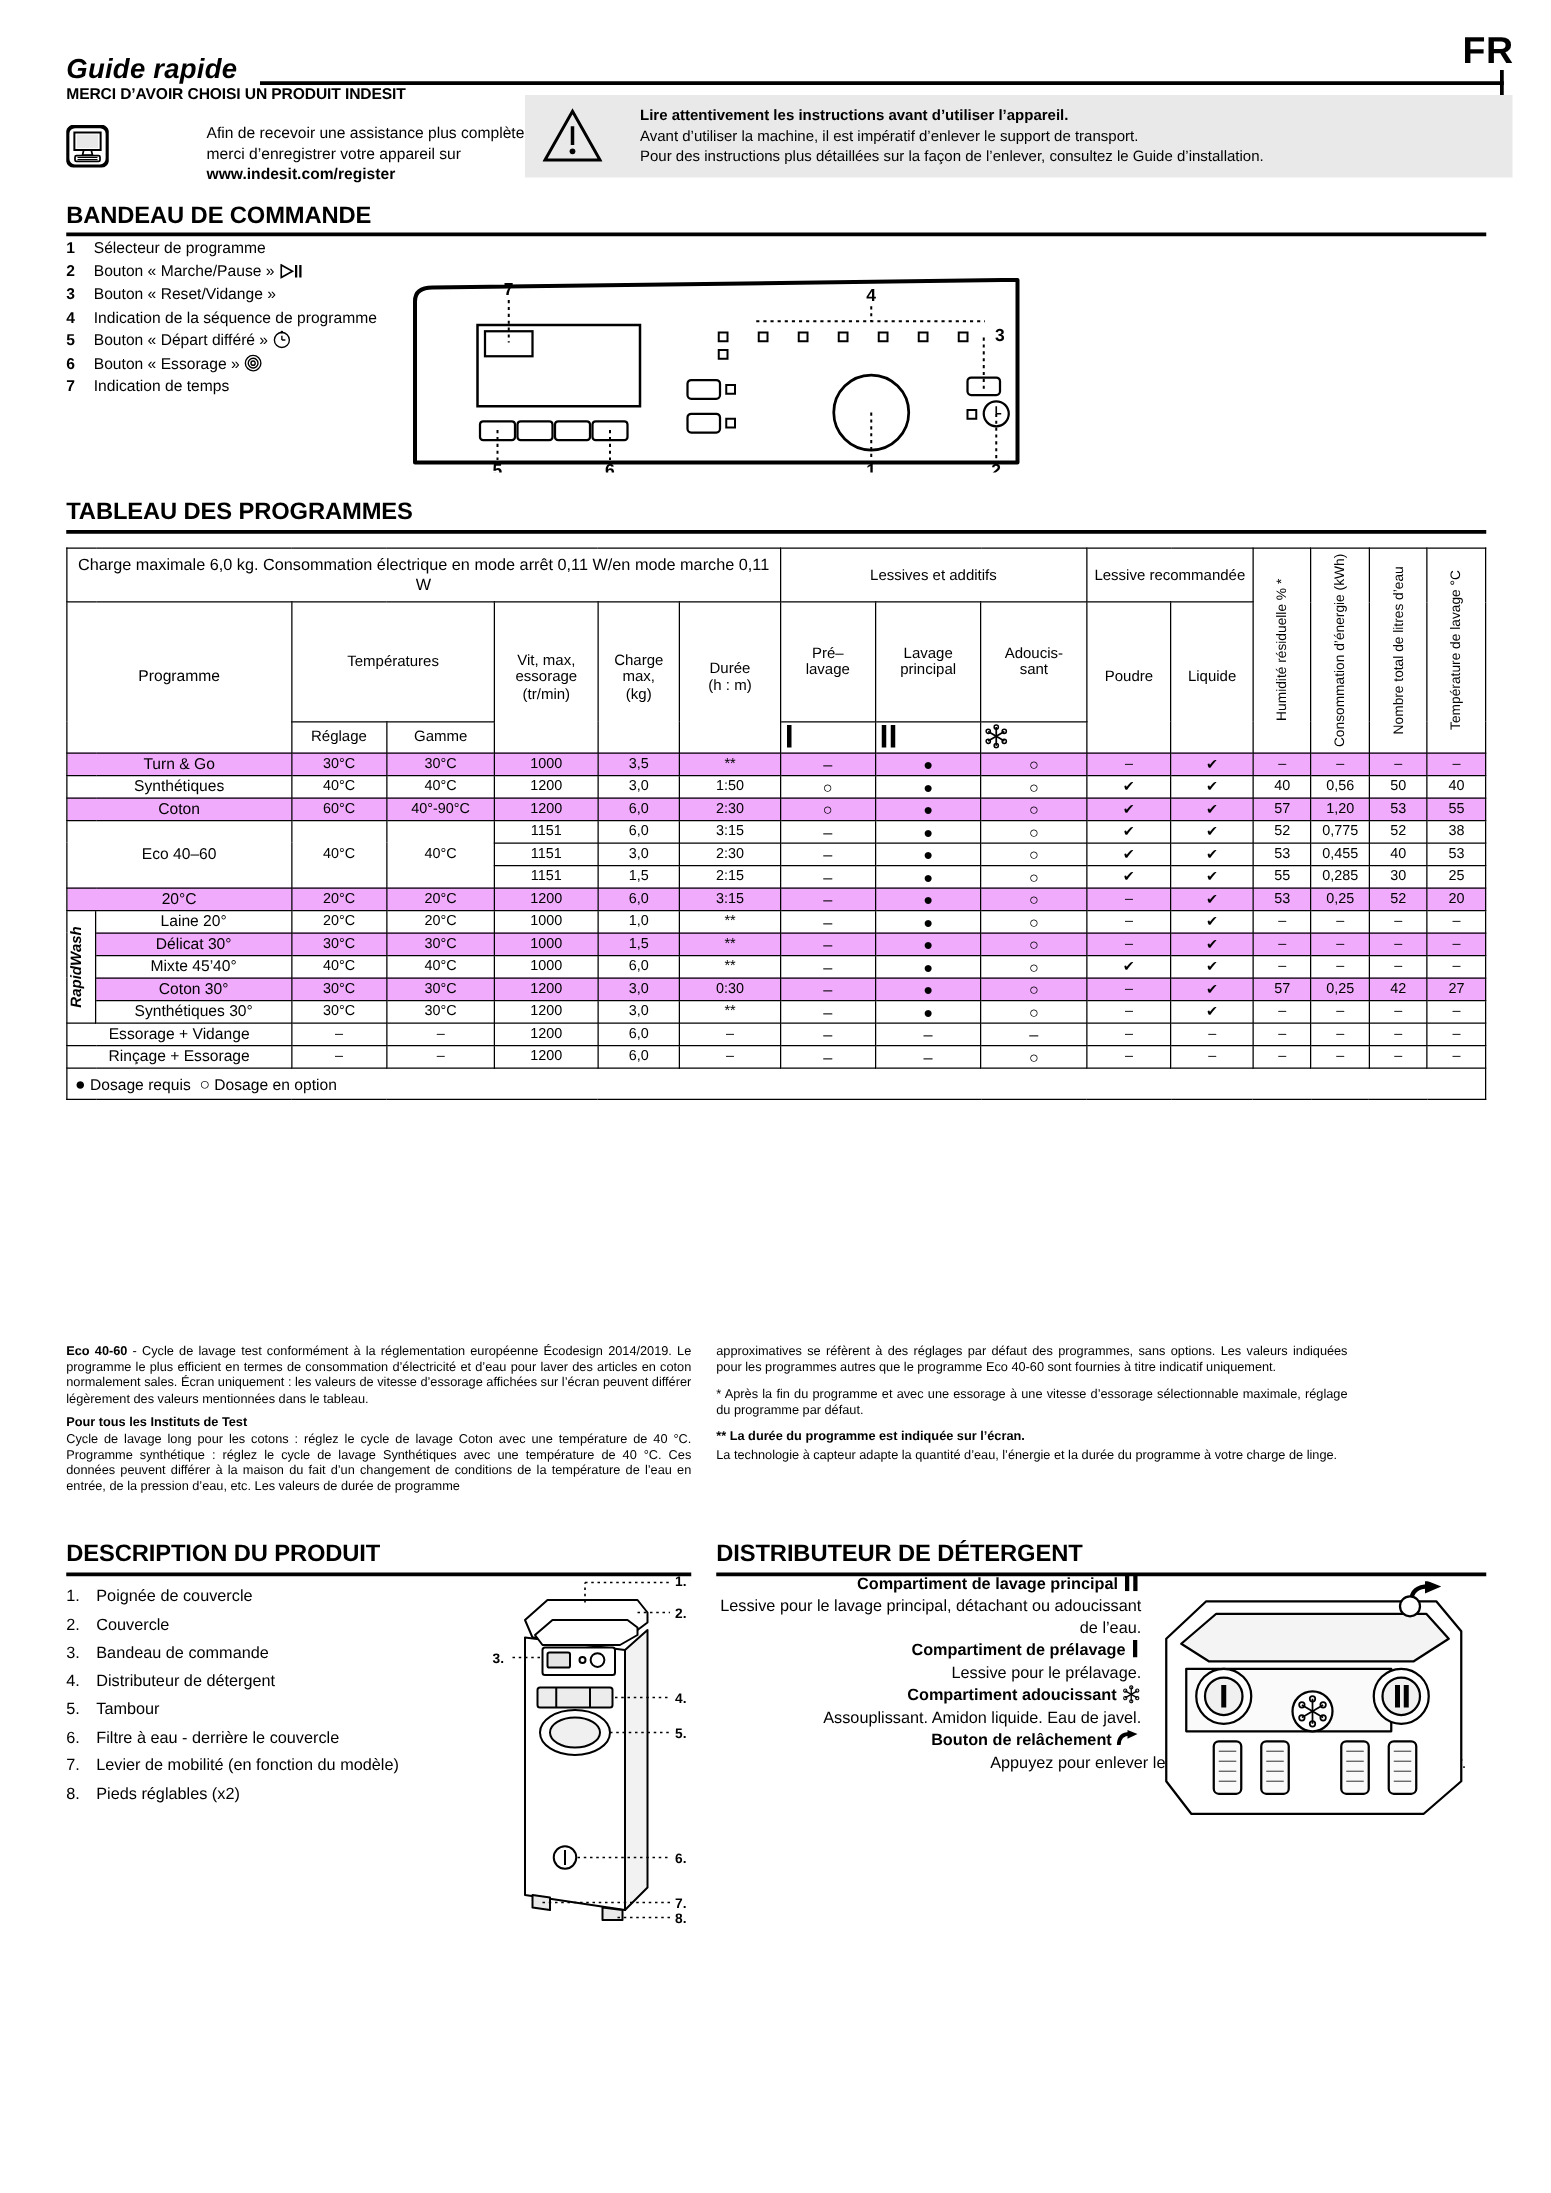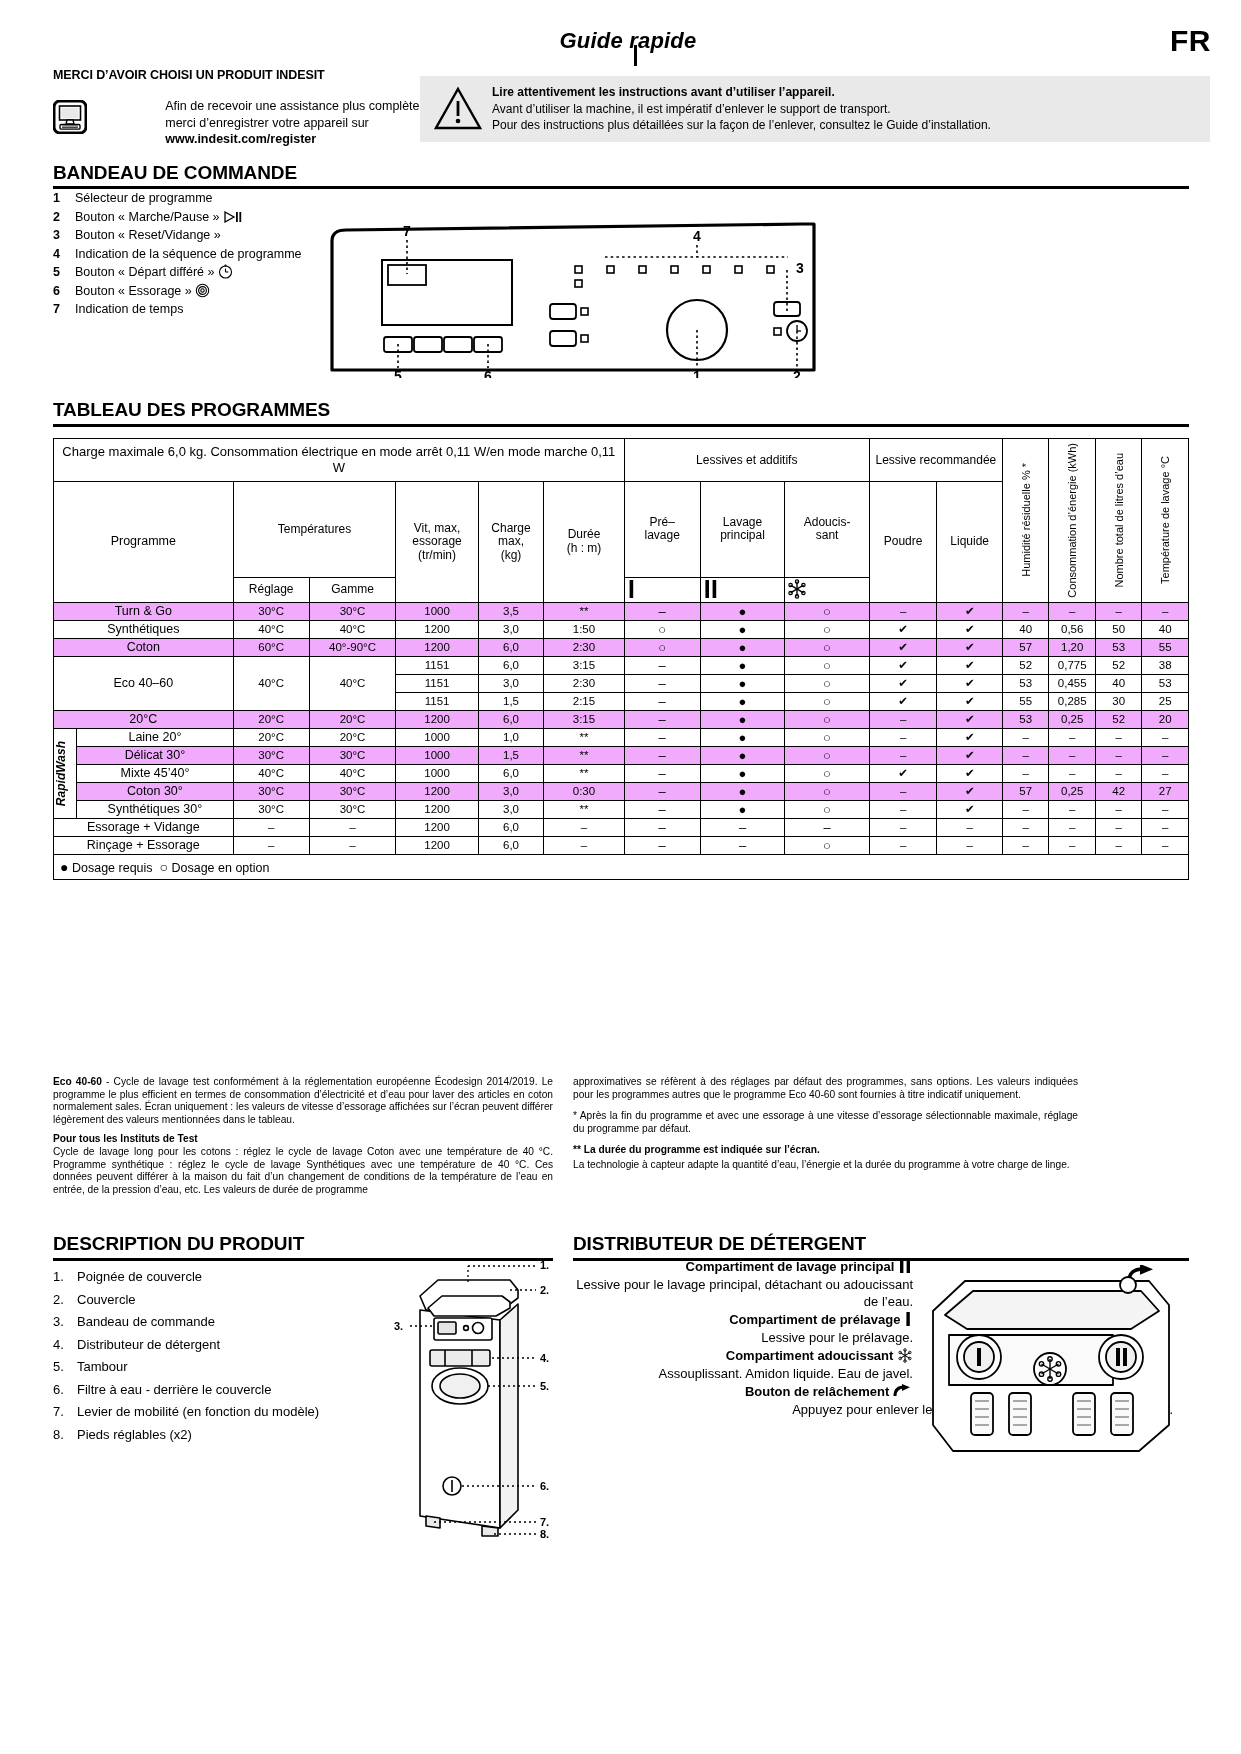--- a/index.html
+++ b/index.html
@@ -8,36 +8,36 @@
     width:1241px; height:1754px;
     background:#fff;
     font-family:"Liberation Sans", sans-serif;
     color:#000;
     position:relative;
     overflow:hidden;
   }
   .page { position:relative; width:1241px; height:1754px; padding:0; }
 
   
-  .hdr { position:absolute; left:53px; top:28px; right:38px; height:40px; display:flex; align-items:center;flex-direction:column; }
+  .hdr { position:absolute; left:53px; top:28px; right:38px; height:40px; display:flex; align-items:flex-end; }
   .hdr-title { font-size:22px; font-weight:bold; font-style:italic; white-space:nowrap; letter-spacing:.2px; }
   .hdr-rule { flex:1; height:3px; background:#000; margin-left:18px; margin-right:0; position:relative; }
   .hdr-rule:after { content:""; position:absolute; right:0; top:-9px; width:3px; height:21px; background:#000; }
   .hdr-lang { position:absolute; right:30px; top:24px; font-size:30px; font-weight:bold; letter-spacing:.5px; }
 
   
   .reg { position:absolute; left:53px; top:68px; width:370px; }
   .reg-title { font-size:12.5px; font-weight:bold; letter-spacing:-.1px; }
   .reg-body { display:flex; margin-top:16px;justify-content:space-between; }
   .monitor { width:34px; height:34px; flex:0 0 34px; margin-right:8px; margin-top:2px; }
   .reg-lines { font-size:12.5px; line-height:16.5px; }
   .reg-lines b { font-weight:bold; }
 
   
-  .warn { position:absolute; left:420px; top:76px; width:790px; min-height:62px; background:#e9e9e9; display:flex; padding:8px 10px 8px 14px; }
+  .warn { position:absolute; left:420px; top:76px; width:790px; min-height:62px; background:#e9e9e9; display:flex; padding:8px 10px 8px 14px;gap:20px; }
   .warn-tri { flex:0 0 48px; height:44px; margin-right:10px; margin-top:2px; }
   .warn-txt { font-size:12px; line-height:16.5px; }
   .warn-txt .b { font-weight:bold; }
 
   
   .sect { position:absolute; font-size:19px; font-weight:bold; letter-spacing:-.1px; }
   .sect-rule { position:absolute; height:2.5px; background:#000; }
 
   
   .nlist { position:absolute; left:53px; top:190px; width:280px; font-size:12.5px; }

